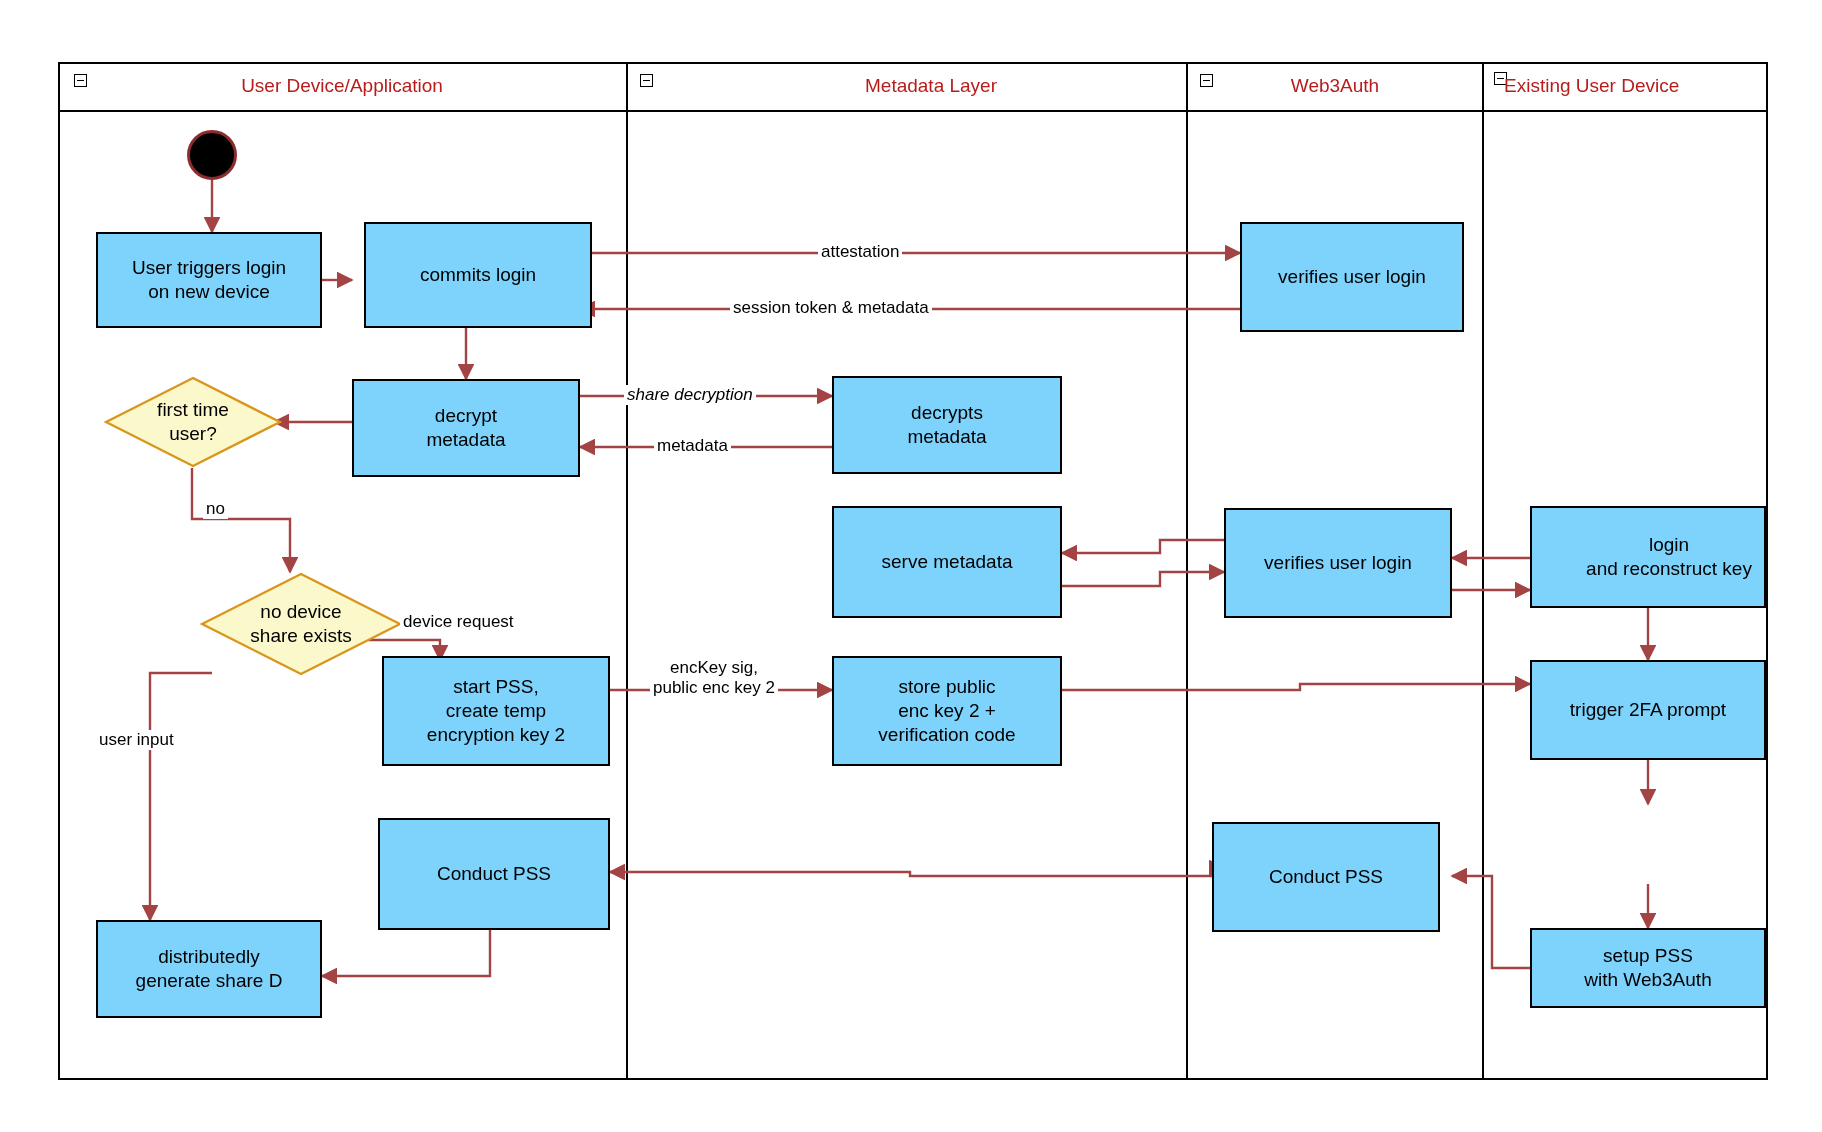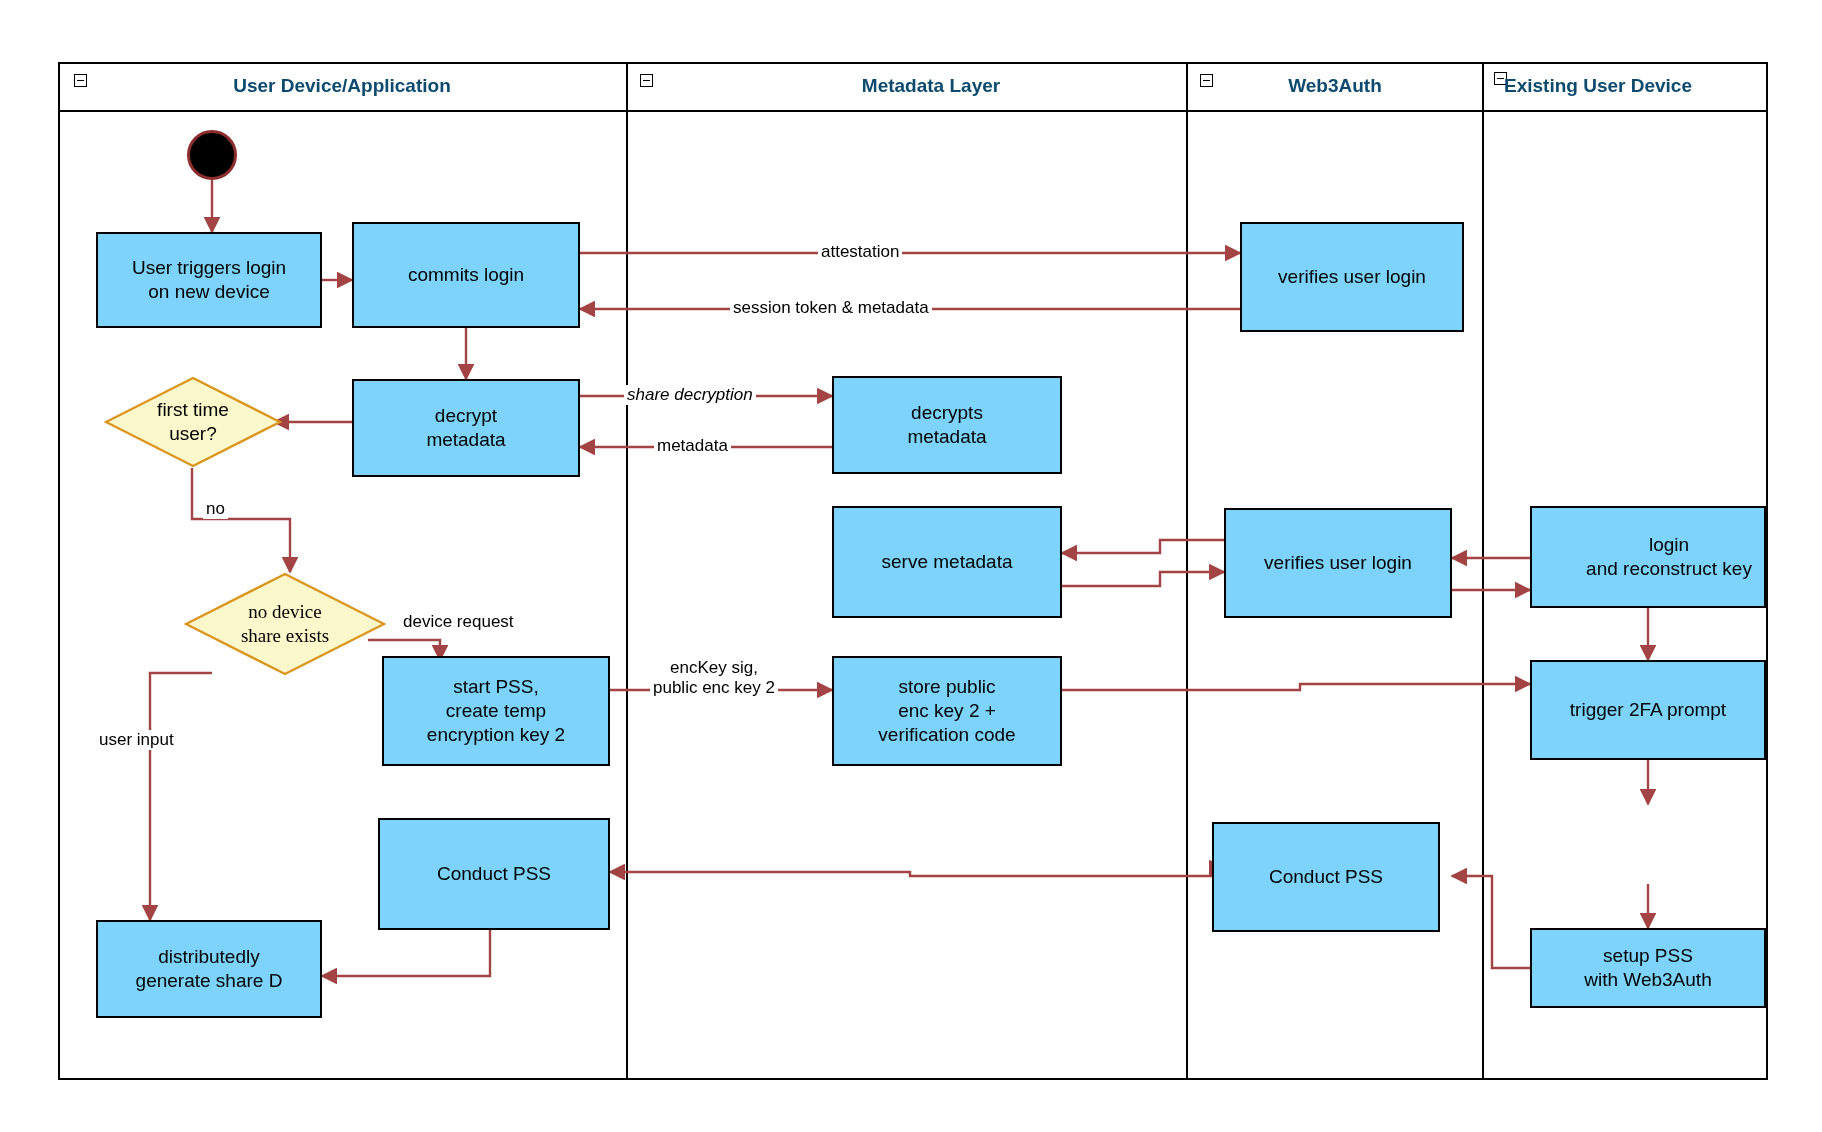--- a/index.html
+++ b/index.html
@@ -40,22 +40,22 @@
     height: 2px;
     background: #000000;
   }
   .lane-title {
     position: absolute;
     top: 72px;
     height: 28px;
     line-height: 28px;
     text-align: center;
     font-size: 19px;
-    font-weight: bold;
-    color: #0c4a6e;
+    font-weight: normal;
+    color: #b91c1c;
     white-space: nowrap;
   }
   .collapse-box {
     position: absolute;
     width: 13px;
     height: 13px;
     border: 1px solid #000000;
     box-sizing: border-box;
     background: #ffffff;
   }
@@ -207,21 +207,21 @@
 
       <path d="M 1212 868 L 1224 868" stroke-opacity="0"></path>
     </g>
   </svg>
 
   <div class="start-node" style="left:187px; top:130px;"></div>
 
   <div class="node" style="left:96px; top:232px; width:226px; height:96px; white-space:pre-line;">User triggers login
 on new device</div>
 
-  <div class="node" style="left:352px; top:222px; width:228px; height:106px;">commits login</div>
+  <div class="node" style="left:364px; top:222px; width:228px; height:106px;">commits login</div>
 
   <div class="node" style="left:1240px; top:222px; width:224px; height:110px;">verifies user login</div>
 
   <div class="node" style="left:352px; top:379px; width:228px; height:98px; white-space:pre-line;">decrypt
 metadata</div>
 
   <div class="node" style="left:832px; top:376px; width:230px; height:98px; white-space:pre-line;">decrypts
 metadata</div>
 
   <div class="decision" style="left:104px; top:376px; width:178px; height:92px;">
@@ -232,21 +232,21 @@
 user?</div>
   </div>
 
   <div class="node" style="left:832px; top:506px; width:230px; height:112px;">serve metadata</div>
 
   <div class="node" style="left:1224px; top:508px; width:228px; height:110px;">verifies user login</div>
 
   <div class="node" style="left:1530px; top:506px; width:236px; height:102px; white-space:pre-line;padding-left:48px;">login
 and reconstruct key</div>
 
-  <div class="decision" style="left:184px; top:572px; width:202px; height:104px;font-family:Liberation Serif, serif;">
+  <div class="decision" style="left:200px; top:572px; width:202px; height:104px;">
     <svg width="202" height="104" viewBox="0 0 202 104">
       <polygon points="101,2 200,52 101,102 2,52" fill="#fbf8cc" stroke="#d9951c" stroke-width="2.4"></polygon>
     </svg>
     <div class="dlabel" style="white-space:pre-line;">no device
 share exists</div>
   </div>
 
   <div class="node" style="left:382px; top:656px; width:228px; height:110px; white-space:pre-line;">start PSS,
 create temp
 encryption key 2</div>

